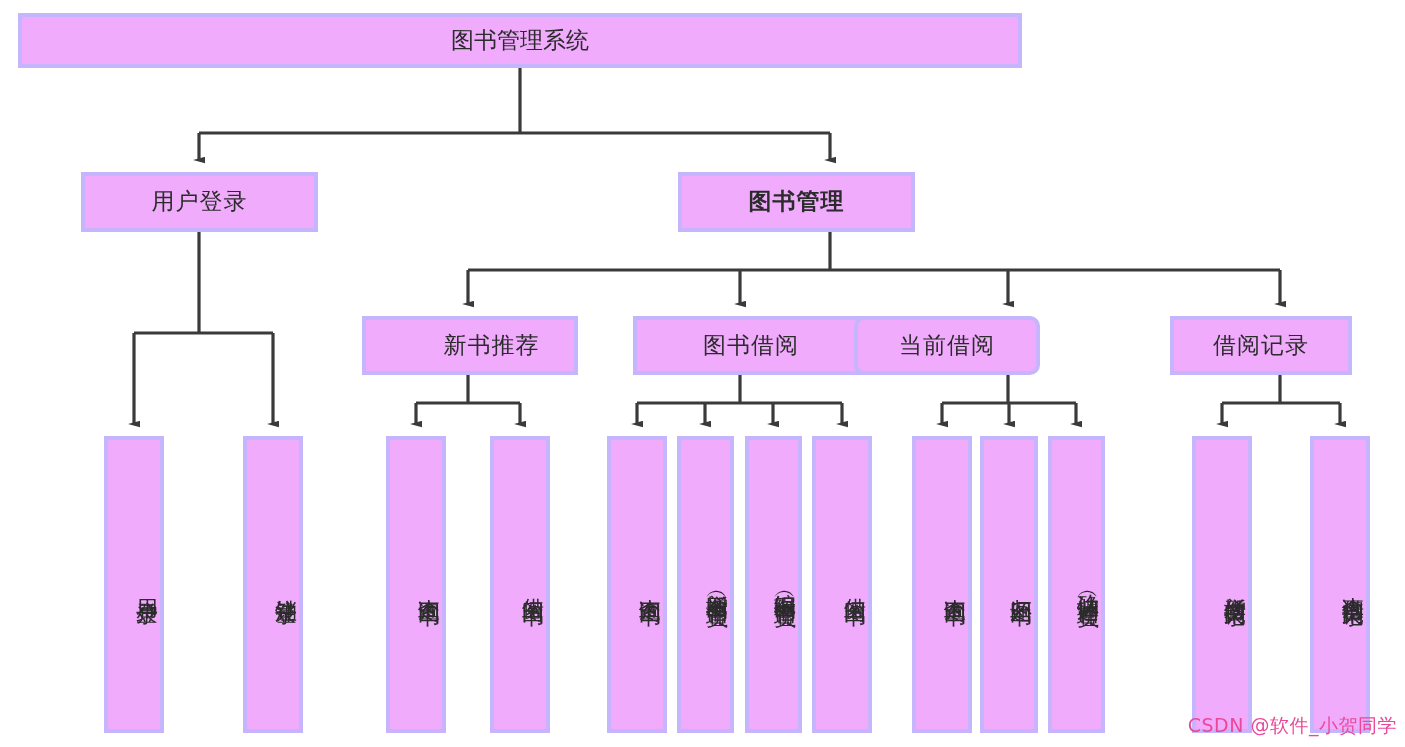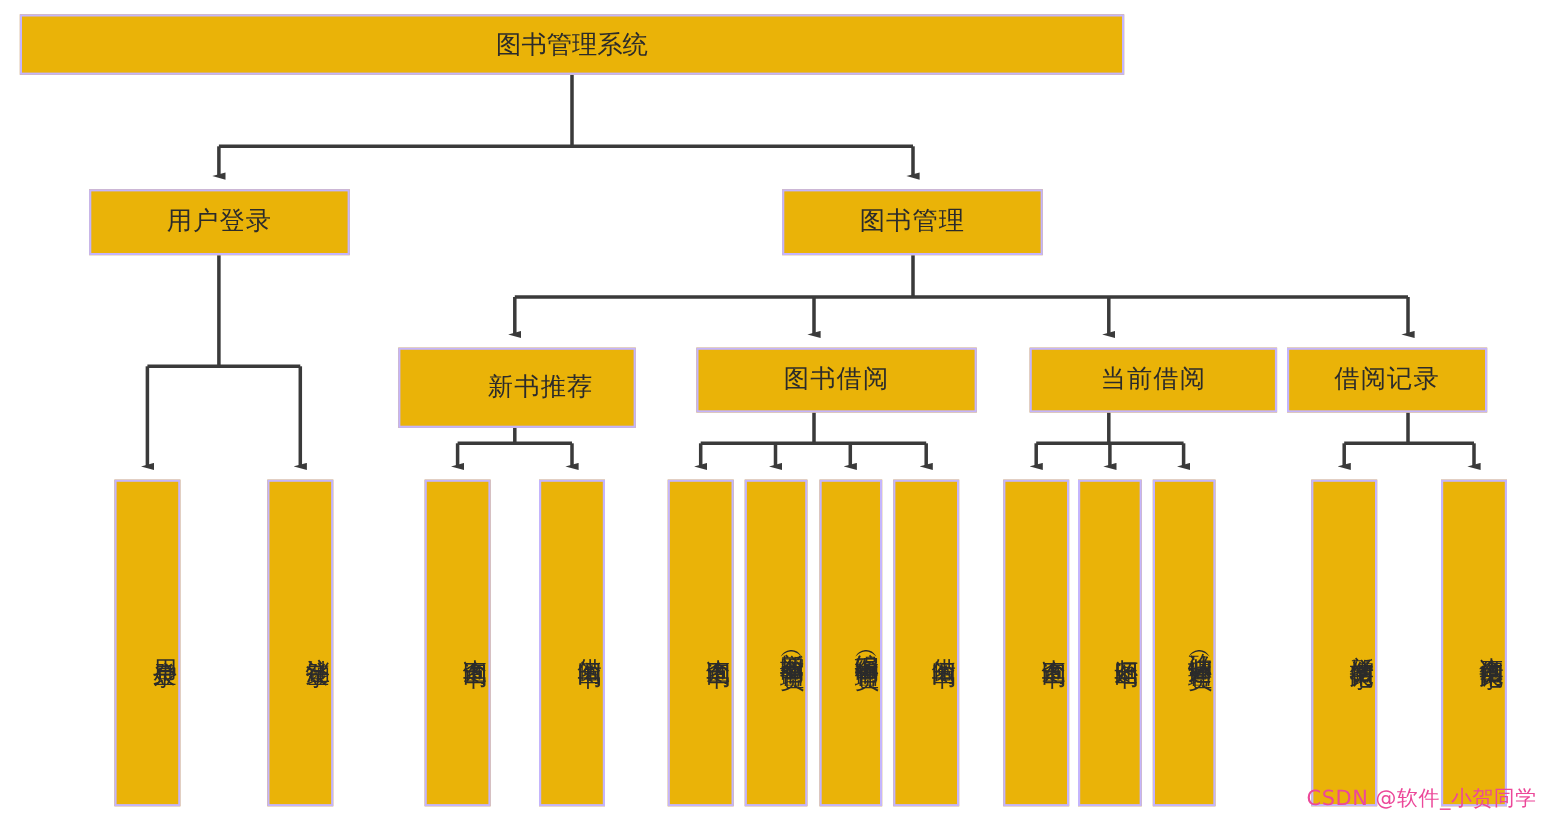--- a/index.html
+++ b/index.html
@@ -13,22 +13,22 @@
   #diagram-root {
     position: relative;
     width: 1405px;
     height: 747px;
     background: #ffffff;
     overflow: hidden;
   }
   .node {
     position: absolute;
     box-sizing: border-box;
-    border: 2px solid #c4b5fd;
-    background: #eab308;
+    border: 4px solid #c4b5fd;
+    background: #f0abfc;
     display: flex;
     align-items: center;
     justify-content: center;
     color: #2b2b2b;
   }
   .node-h {
     font-size: 23px;
     letter-spacing: 1px;
     line-height: 1.2;
   }
@@ -121,25 +121,25 @@
       <path d="M1280,375 L1280,403"></path>
       <path d="M1222,403 L1340,403"></path>
       <path d="M1222,403 L1222,424" marker-end="url(#arrow)"></path>
       <path d="M1340,403 L1340,424" marker-end="url(#arrow)"></path>
     </g>
   </svg>
 
   <div class="node node-root" style="left:18px; top:13px; width:1004px; height:55px;">图书管理系统</div>
 
   <div class="node node-h" style="left:81px; top:172px; width:237px; height:60px;">用户登录</div>
-  <div class="node node-h" style="left:711px; top:172px; width:237px; height:60px;">图书管理</div>
+  <div class="node node-h" style="left:678px; top:172px; width:237px; height:60px;font-weight:bold;">图书管理</div>
 
-  <div class="node node-h" style="left:362px; top:316px; width:216px; height:73px;padding-left:43px;">新书推荐</div>
-  <div class="node node-h" style="left:633px; top:316px; width:255px; height:59px;">图书借阅</div>
-  <div class="node node-h" style="left:936px; top:316px; width:225px; height:59px;">当前借阅</div>
+  <div class="node node-h" style="left:362px; top:316px; width:216px; height:59px;padding-left:43px;">新书推荐</div>
+  <div class="node node-h" style="left:633px; top:316px; width:236px; height:59px;">图书借阅</div>
+  <div class="node node-h" style="left:854px; top:316px; width:186px; height:59px;border-radius:10px;">当前借阅</div>
   <div class="node node-h" style="left:1170px; top:316px; width:182px; height:59px;">借阅记录</div>
 
   <div class="node node-v" style="left:104px; top:436px; width:60px; height:297px;">
     <span class="vtext">用户登录</span>
   </div>
   <div class="node node-v" style="left:243px; top:436px; width:60px; height:297px;">
     <span class="vtext">注销登录</span>
   </div>
 
   <div class="node node-v" style="left:386px; top:436px; width:60px; height:297px;">

